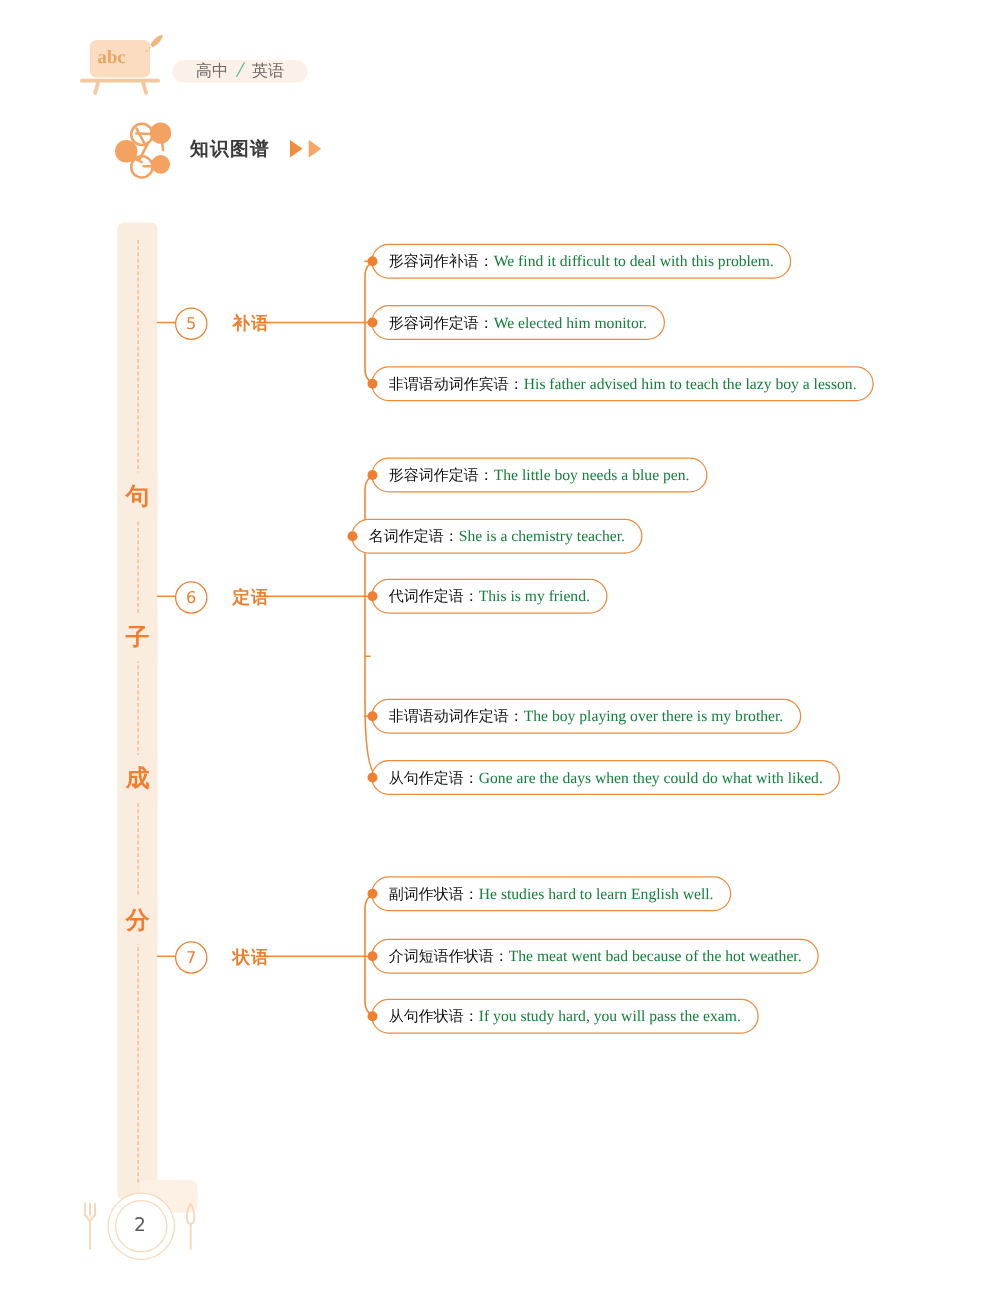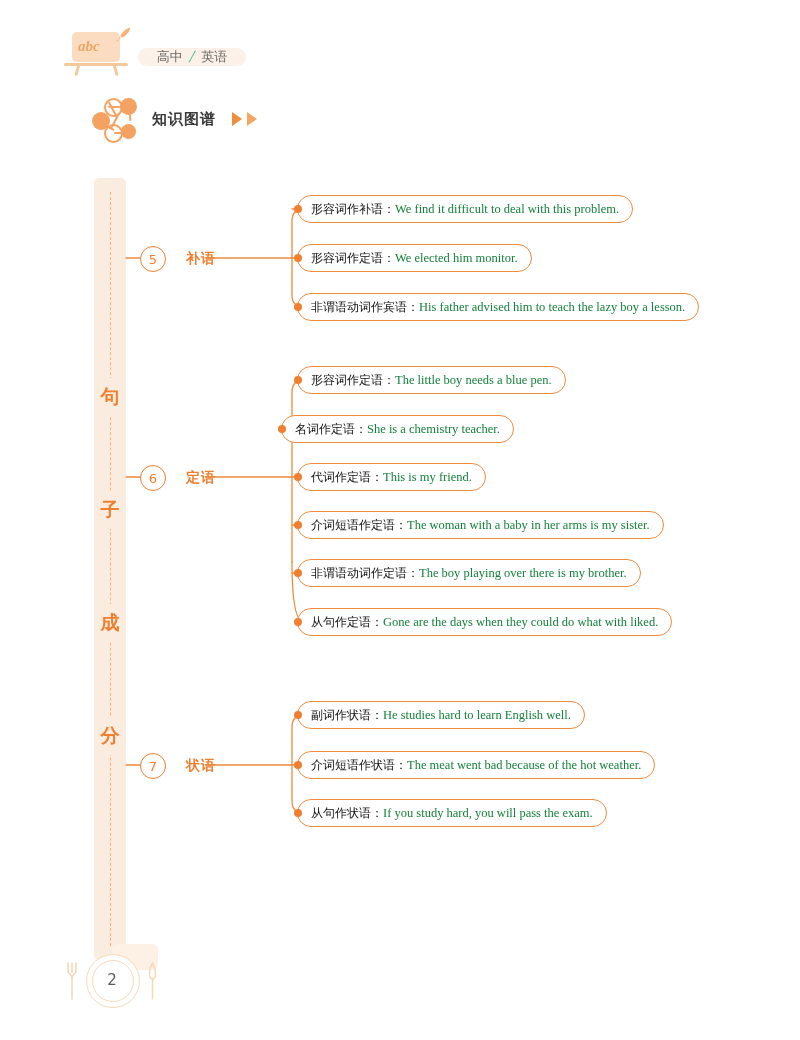--- a/index.html
+++ b/index.html
@@ -17,21 +17,21 @@
   .header{position:absolute;left:0;top:0;width:800px;height:150px;}
 
   .abc-logo{position:absolute;left:62px;top:26px;width:72px;height:54px;}
   .abc-board{
     position:absolute;left:10px;top:6px;width:48px;height:30px;
     background:#fbdcc0;border-radius:5px;
   }
   .abc-text{
     position:absolute;left:16px;top:12px;
     font-family:"Liberation Serif","DejaVu Serif",serif;
-    font-style:italic;font-weight:bold;font-size:15px;color:#e8a766;
+    font-weight:bold;font-size:15px;color:#e8a766;
     letter-spacing:0px;
   }
   .abc-leg{position:absolute;background:#f3c89c;}
   .abc-legbar{left:2px;top:37px;width:64px;height:3px;border-radius:2px;}
   .abc-leg1{left:14px;top:37px;width:3px;height:13px;transform:rotate(16deg);border-radius:2px;}
   .abc-leg2{left:52px;top:37px;width:3px;height:13px;transform:rotate(-16deg);border-radius:2px;}
   .abc-rocket{position:absolute;right:2px;top:0px;width:18px;height:18px;}
 
   .tag-badge{
     position:absolute;left:138px;top:48px;
@@ -253,25 +253,20 @@
   <div class="leaf" style="left:281px;top:415px;">
     <span class="dot"></span>
     <span class="cn">名词作定语：</span>
     <span class="txt">She is a chemistry teacher.</span>
   </div>
   <div class="leaf" style="left:297px;top:463px;">
     <span class="dot"></span>
     <span class="cn">代词作定语：</span>
     <span class="txt">This is my friend.</span>
   </div>
-  <div class="leaf" style="left:297px;top:511px;">
-    <span class="dot"></span>
-    <span class="cn">介词短语作定语：</span>
-    <span class="txt">The woman with a baby in her arms is my sister.</span>
-  </div>
   <div class="leaf" style="left:297px;top:559px;">
     <span class="dot"></span>
     <span class="cn">非谓语动词作定语：</span>
     <span class="txt">The boy playing over there is my brother.</span>
   </div>
   <div class="leaf" style="left:297px;top:608px;">
     <span class="dot"></span>
     <span class="cn">从句作定语：</span>
     <span class="txt">Gone are the days when they could do what with liked.</span>
   </div>

